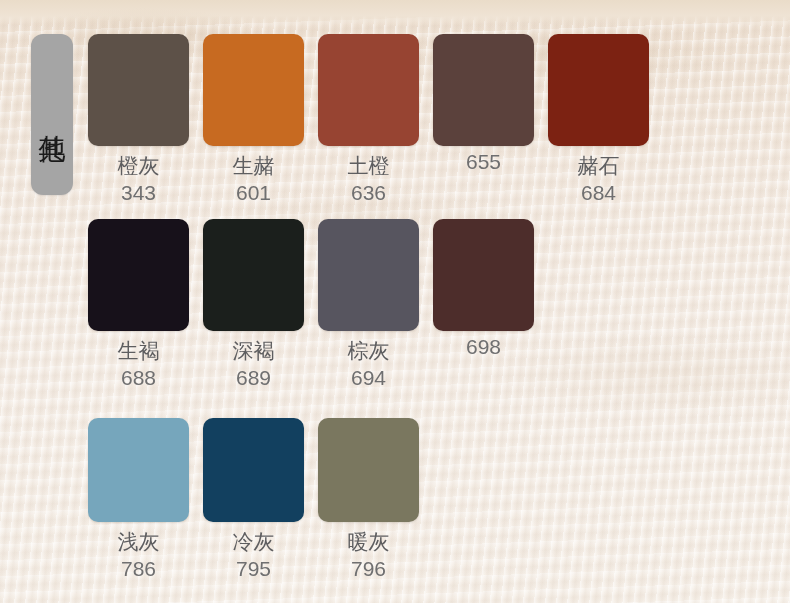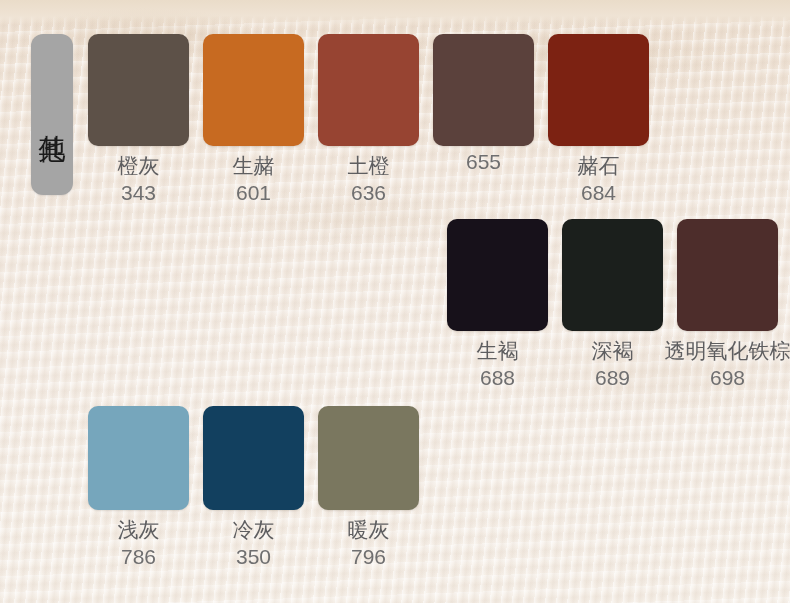--- a/index.html
+++ b/index.html
@@ -91,21 +91,21 @@
     position: absolute;
     left: 88px;
     top: 34px;
     width: 690px;
   }
   .row {
     display: flex;
     align-items: flex-start;
     margin-bottom: 16px;
   }
-  .row:nth-child(2) { margin-bottom: 18px; justify-content: flex-end; }
+  .row:nth-child(2) { margin-bottom: 30px; }
 
   .swatch-cell {
     width: 101px;
     margin-right: 14px;
     display: flex;
     flex-direction: column;
     align-items: center;
   }
   .swatch-cell:last-child { margin-right: 0; }
 
@@ -175,35 +175,39 @@
             <div class="swatch-chip" style="background: rgb(23, 17, 26);"></div>
             <div class="swatch-name">生褐</div>
             <div class="swatch-code">688</div>
           </div>
           <div class="swatch-cell">
             <div class="swatch-chip" style="background: rgb(27, 31, 28);"></div>
             <div class="swatch-name">深褐</div>
             <div class="swatch-code">689</div>
           </div>
           <div class="swatch-cell">
+            <div class="swatch-chip" style="background: rgb(87, 85, 95);"></div>
+            <div class="swatch-name">棕灰</div>
+            <div class="swatch-code">694</div>
+          </div>
+          <div class="swatch-cell">
             <div class="swatch-chip" style="background: rgb(77, 45, 43);"></div>
-            <div class="swatch-name">透明氧化铁棕</div>
             <div class="swatch-code">698</div>
           </div>
         </div>
       <div class="row row-3">
           <div class="swatch-cell">
             <div class="swatch-chip" style="background: rgb(118, 166, 188);"></div>
             <div class="swatch-name">浅灰</div>
             <div class="swatch-code">786</div>
           </div>
           <div class="swatch-cell">
             <div class="swatch-chip" style="background: rgb(18, 64, 95);"></div>
             <div class="swatch-name">冷灰</div>
-            <div class="swatch-code">350</div>
+            <div class="swatch-code">795</div>
           </div>
           <div class="swatch-cell">
             <div class="swatch-chip" style="background: rgb(122, 119, 95);"></div>
             <div class="swatch-name">暖灰</div>
             <div class="swatch-code">796</div>
           </div>
         </div>
     </div>
 
   </div>

